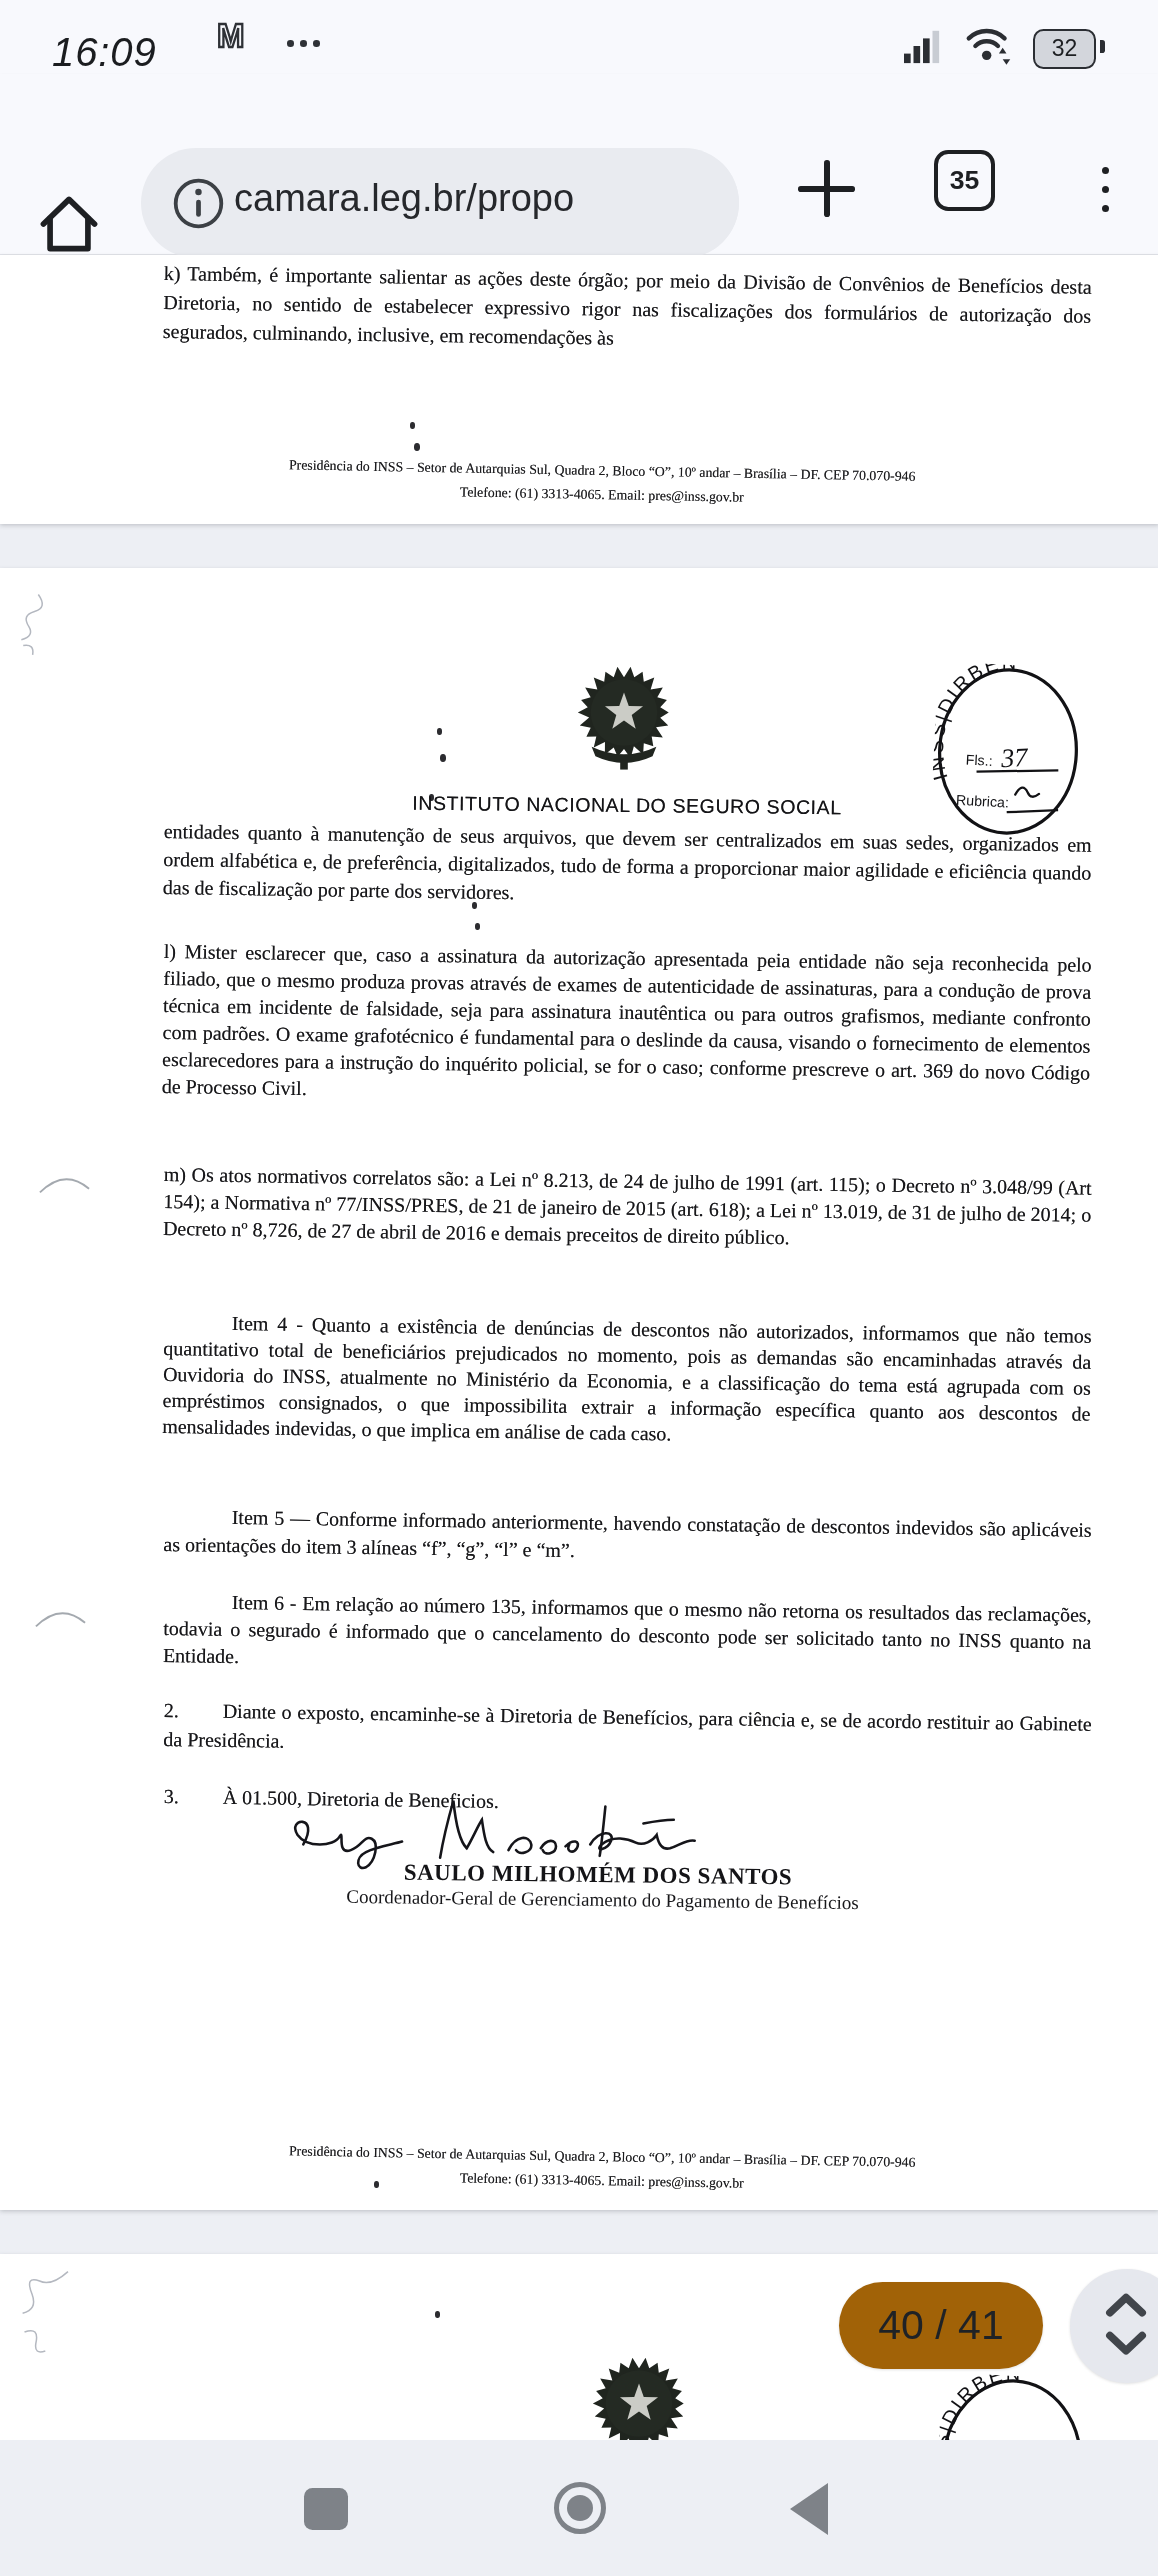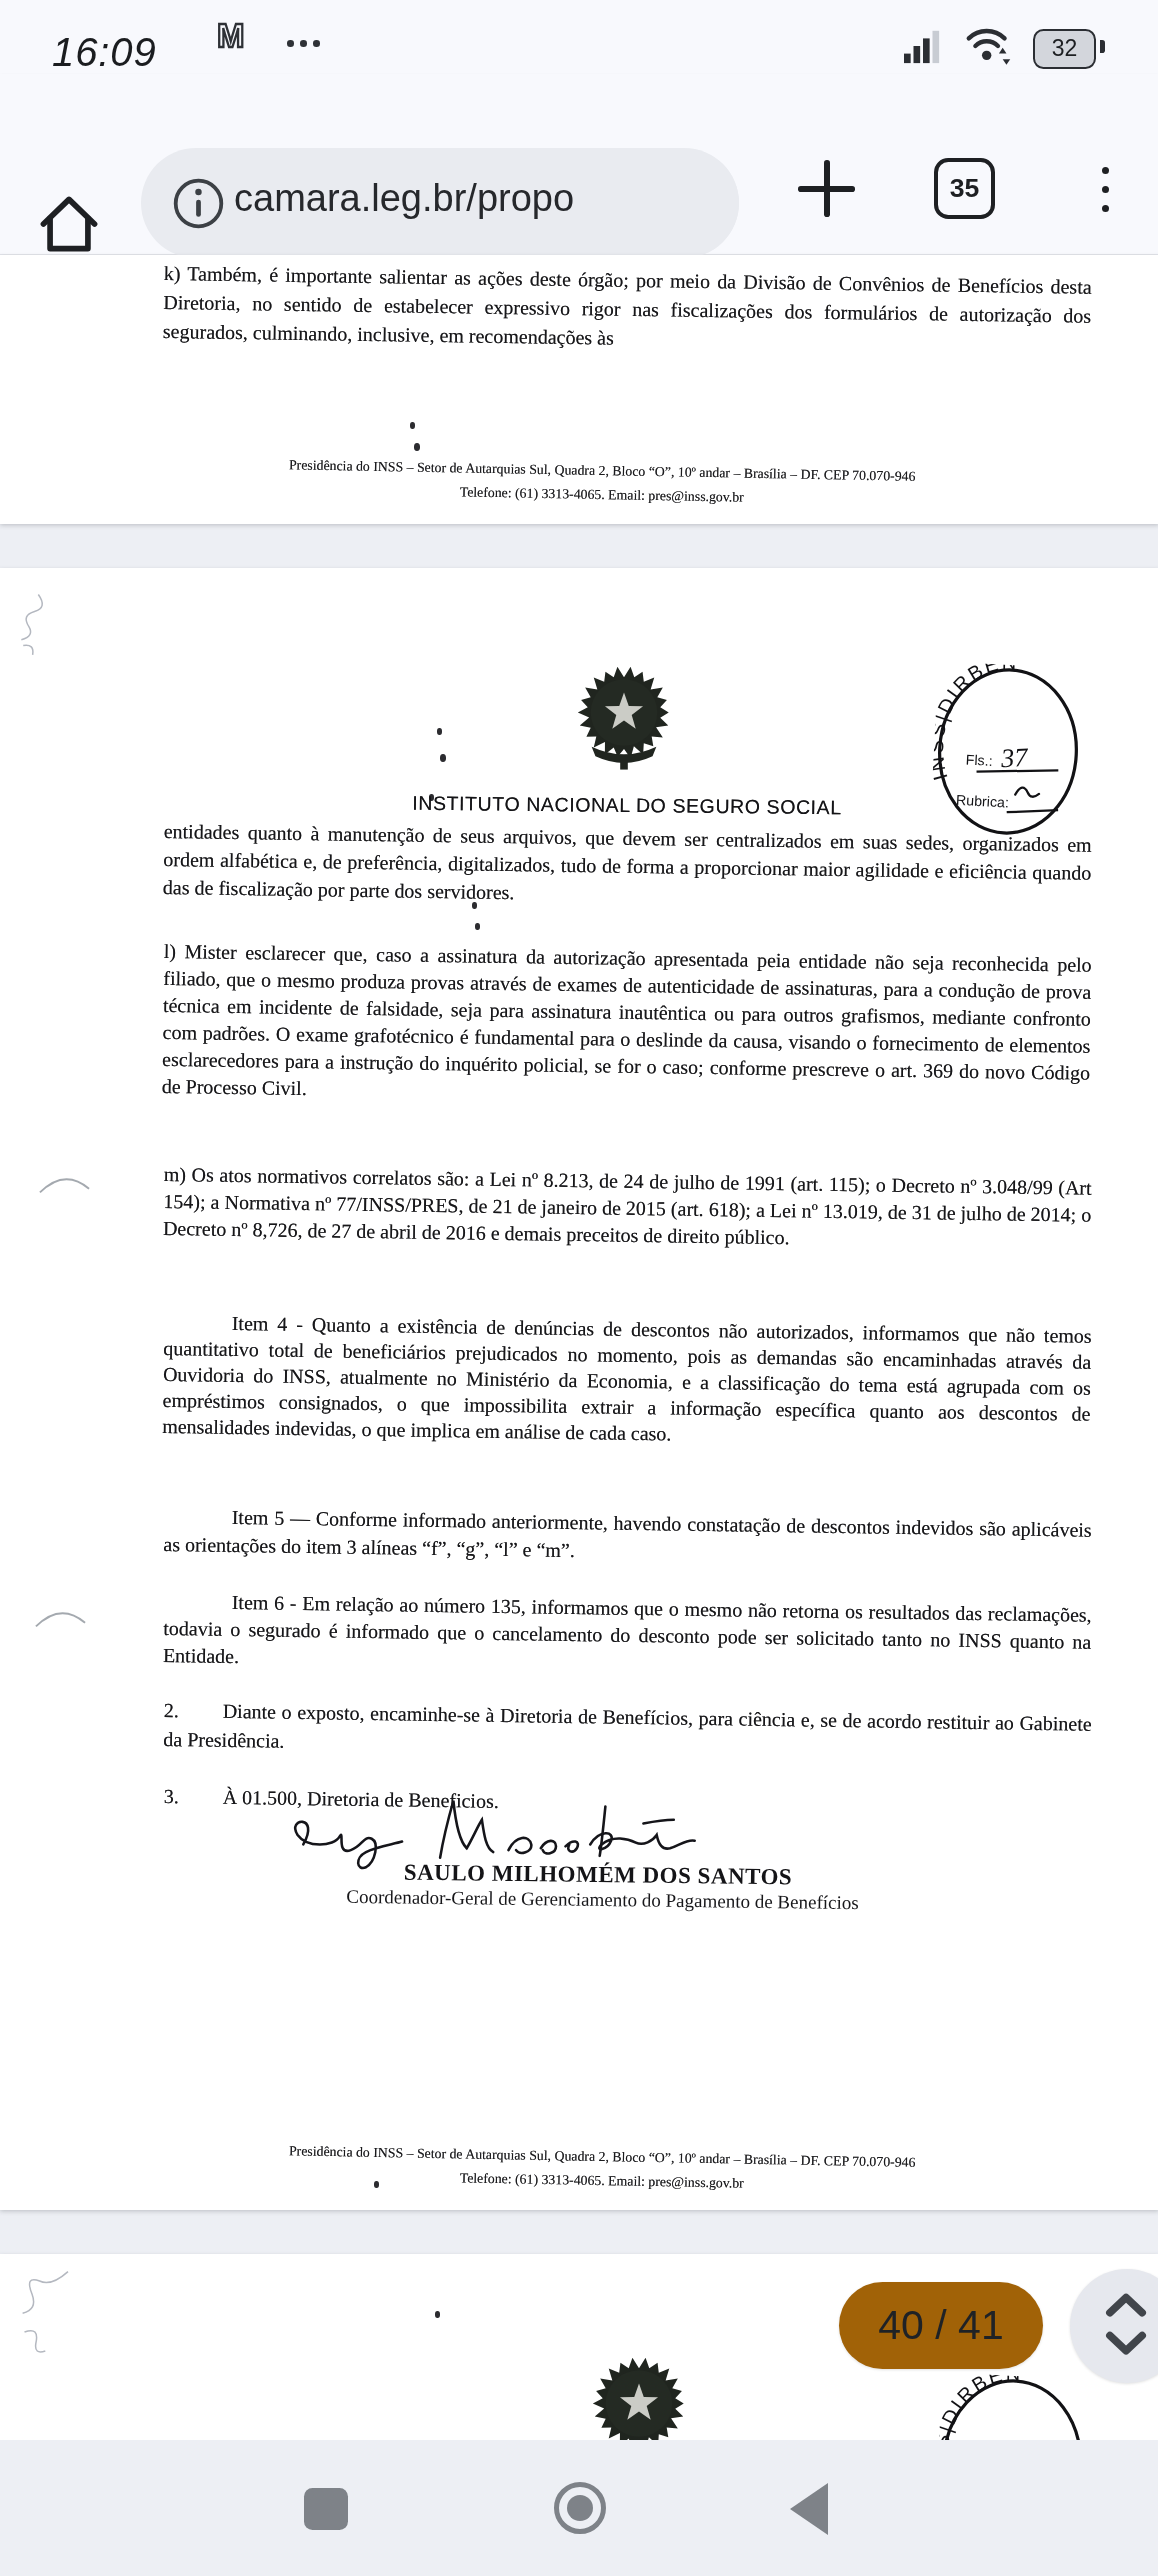--- a/index.html
+++ b/index.html
@@ -29,21 +29,21 @@
   .urlpill::after{content:"";position:absolute;right:0;top:0;bottom:0;width:61px;
            background:linear-gradient(90deg,rgba(233,235,240,0),#e9ebf0 75%);}
   .infoicon{position:absolute;left:28.5px;top:26.6px;}
   .urltext{position:absolute;left:93px;top:28.5px;font-size:38px;color:#26282c;white-space:nowrap;}
   .plusbtn{position:absolute;left:783px;top:71px;width:87px;height:87px;}
   .plusbtn i{position:absolute;background:#1e2023;border-radius:2.8px;}
   .plusbtn .h{left:15px;top:41px;width:57px;height:5.7px;}
   .plusbtn .v{left:41px;top:15px;width:5.7px;height:57px;}
   .tabbtn{position:absolute;left:934px;top:76px;width:53px;height:53px;border:4.7px solid #1e2023;
           border-radius:14.2px;display:flex;align-items:center;justify-content:center;
-          font-size:26.6px;font-weight:700;color:#1e2023;margin-top:8px;}
+          font-size:26.6px;font-weight:700;color:#1e2023;}
   .kebab{position:absolute;left:1094px;top:70px;width:23px;height:91px;display:flex;flex-direction:column;
          align-items:center;justify-content:center;gap:11.4px;}
   .kebab i{width:7.6px;height:7.6px;border-radius:50%;background:#1e2023;}
   
   .page{position:absolute;left:0;width:1159px;background:#fff;overflow:hidden;
         box-shadow:0 1.9px 4.7px rgba(55,60,70,.28);}
   .page1{top:255px;height:269px;}
   .page2{top:568px;height:1642px;}
   .page3{top:2254px;height:186px;}
   .para{position:absolute;left:164px;width:928px;font-family:"Liberation Serif",serif;

